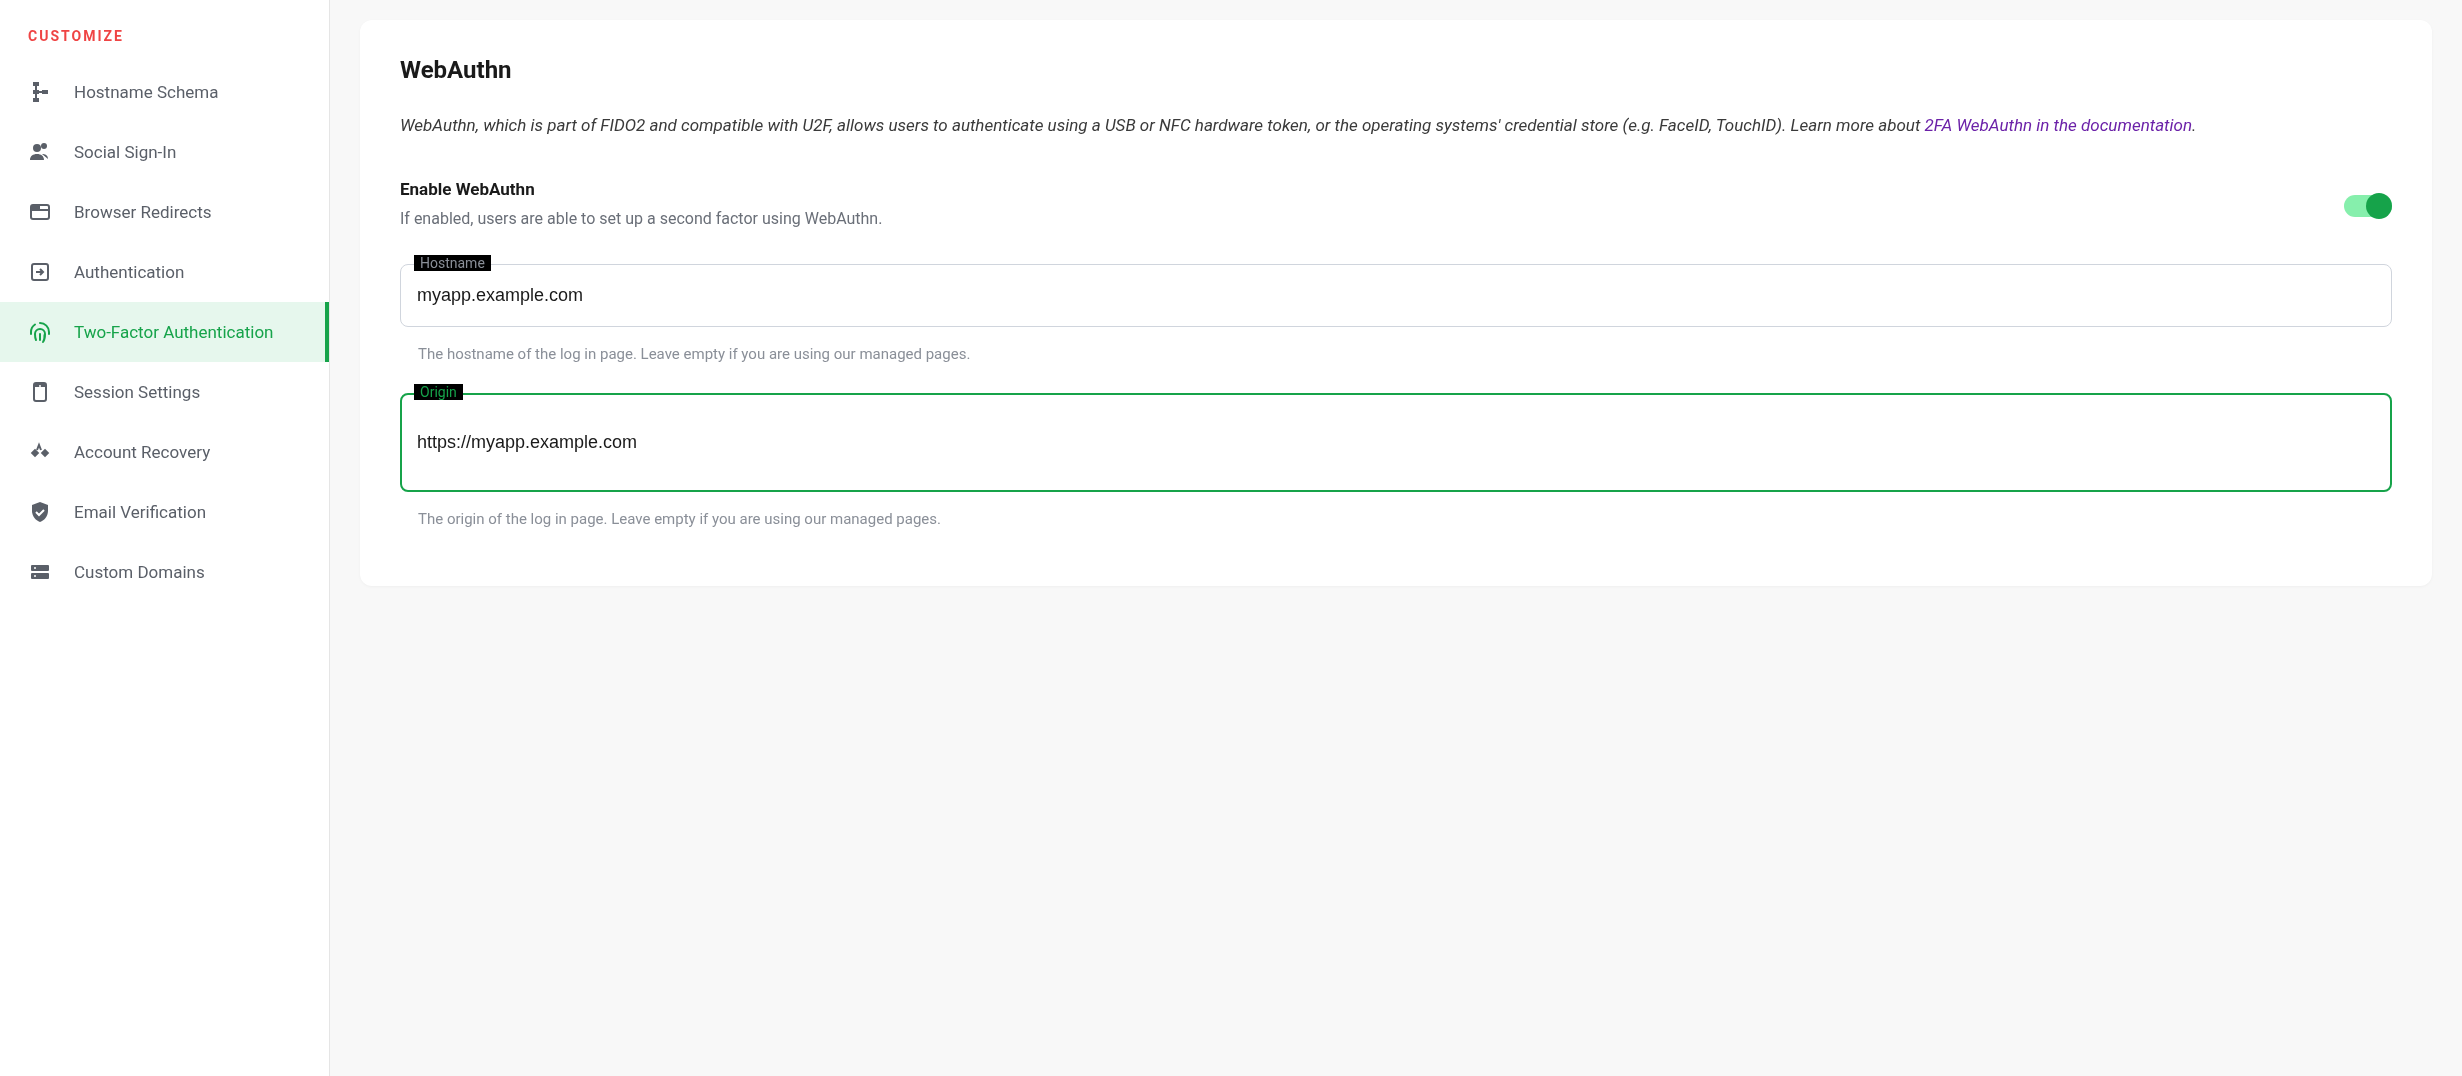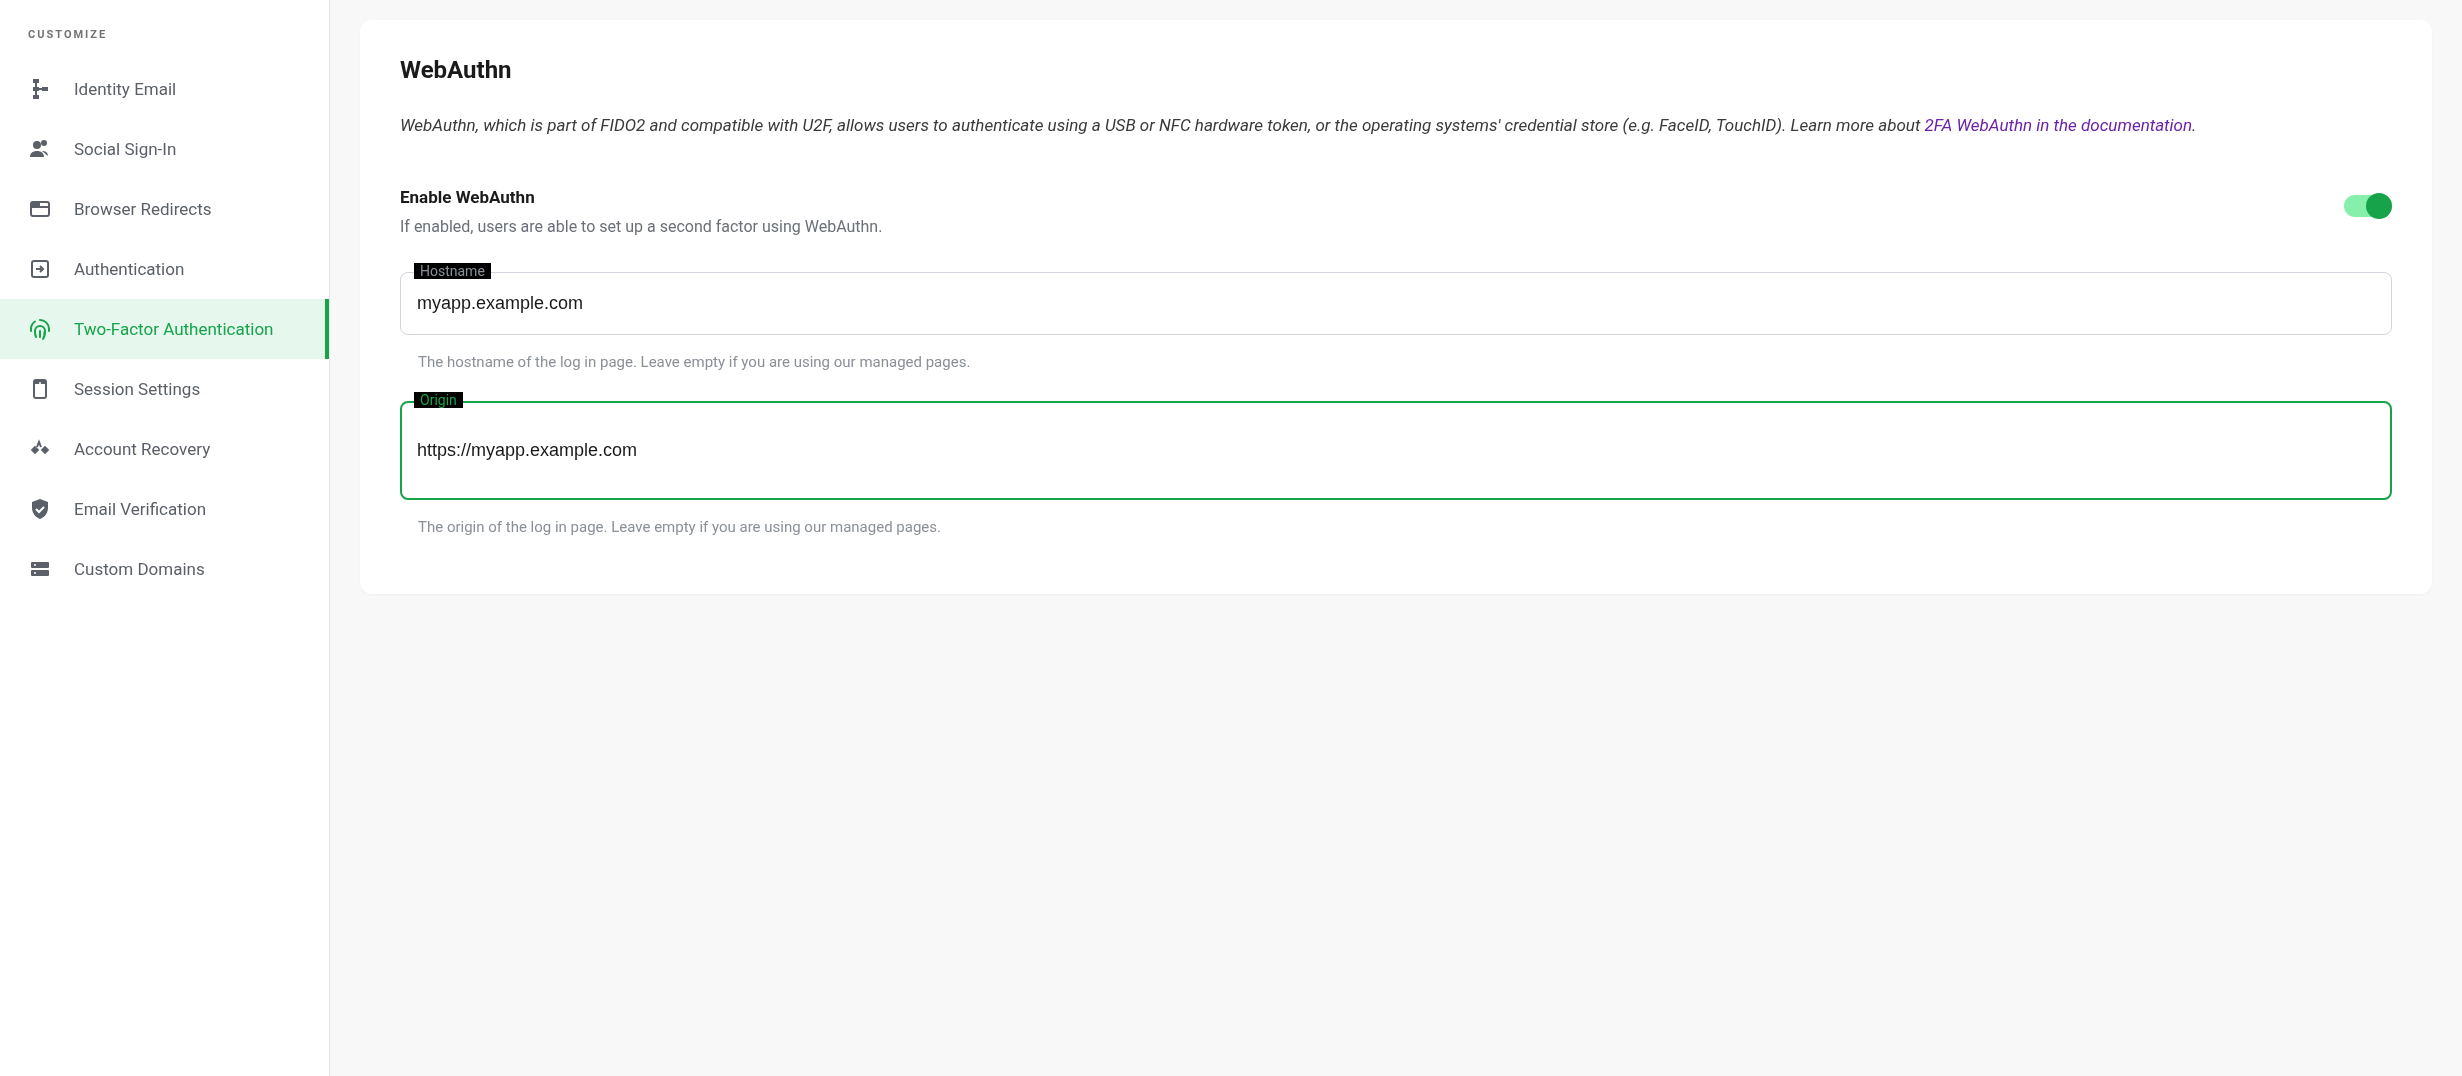--- a/index.html
+++ b/index.html
@@ -17,24 +17,24 @@
     }
     
     .sidebar {
       width: 330px;
       padding: 0;
       border-right: 1px solid #e5e5e5;
       flex-shrink: 0;
     }
     
     .sidebar-header {
-      font-size: 11px;
+      font-size: 14px;
       font-weight: 700;
       letter-spacing: 2px;
-      color: #737373;
+      color: #ef4444;
       padding: 28px 28px 18px 28px;
     }
     
     .sidebar-item {
       display: flex;
       align-items: center;
       padding: 18px 28px;
       cursor: pointer;
       border-right: 4px solid transparent;
       color: #5a5f68;
@@ -104,21 +104,20 @@
     .toggle-label-wrapper {
       flex: 1;
     }
     
     .toggle-label {
       font-size: 17px;
       font-weight: 700;
       color: #1a1a1a;
       display: block;
       margin-bottom: 10px;
-      margin-top: 8px;
     }
     
     .toggle-help {
       font-size: 16px;
       color: #6a6f78;
     }
     
     .toggle {
       position: relative;
       width: 48px;
@@ -205,21 +204,21 @@
   <div class="sidebar-header">CUSTOMIZE</div>
 
   <div class="sidebar-item">
     <svg class="icon" viewBox="0 0 24 24">
         <rect x="5" y="2" width="6" height="4"></rect>
         <rect x="5" y="10" width="6" height="4"></rect>
         <rect x="14" y="10" width="6" height="4"></rect>
         <rect x="5" y="18" width="6" height="4"></rect>
         <path d="M8 6v4M8 14v4M11 12h3" stroke="currentColor" stroke-width="2" fill="none"></path>
       </svg>
-    <span>Identity Email</span>
+    <span>Hostname Schema</span>
   </div>
 
   <div class="sidebar-item">
     <svg class="icon" viewBox="0 0 24 24">
         <circle cx="9" cy="8" r="4"></circle>
         <circle cx="16" cy="6" r="3"></circle>
         <path d="M2 20c0-4 3-6 7-6s7 2 7 6M14 14c3 0 6 1 6 5"></path>
       </svg>
     <span>Social Sign-In</span>
   </div>

